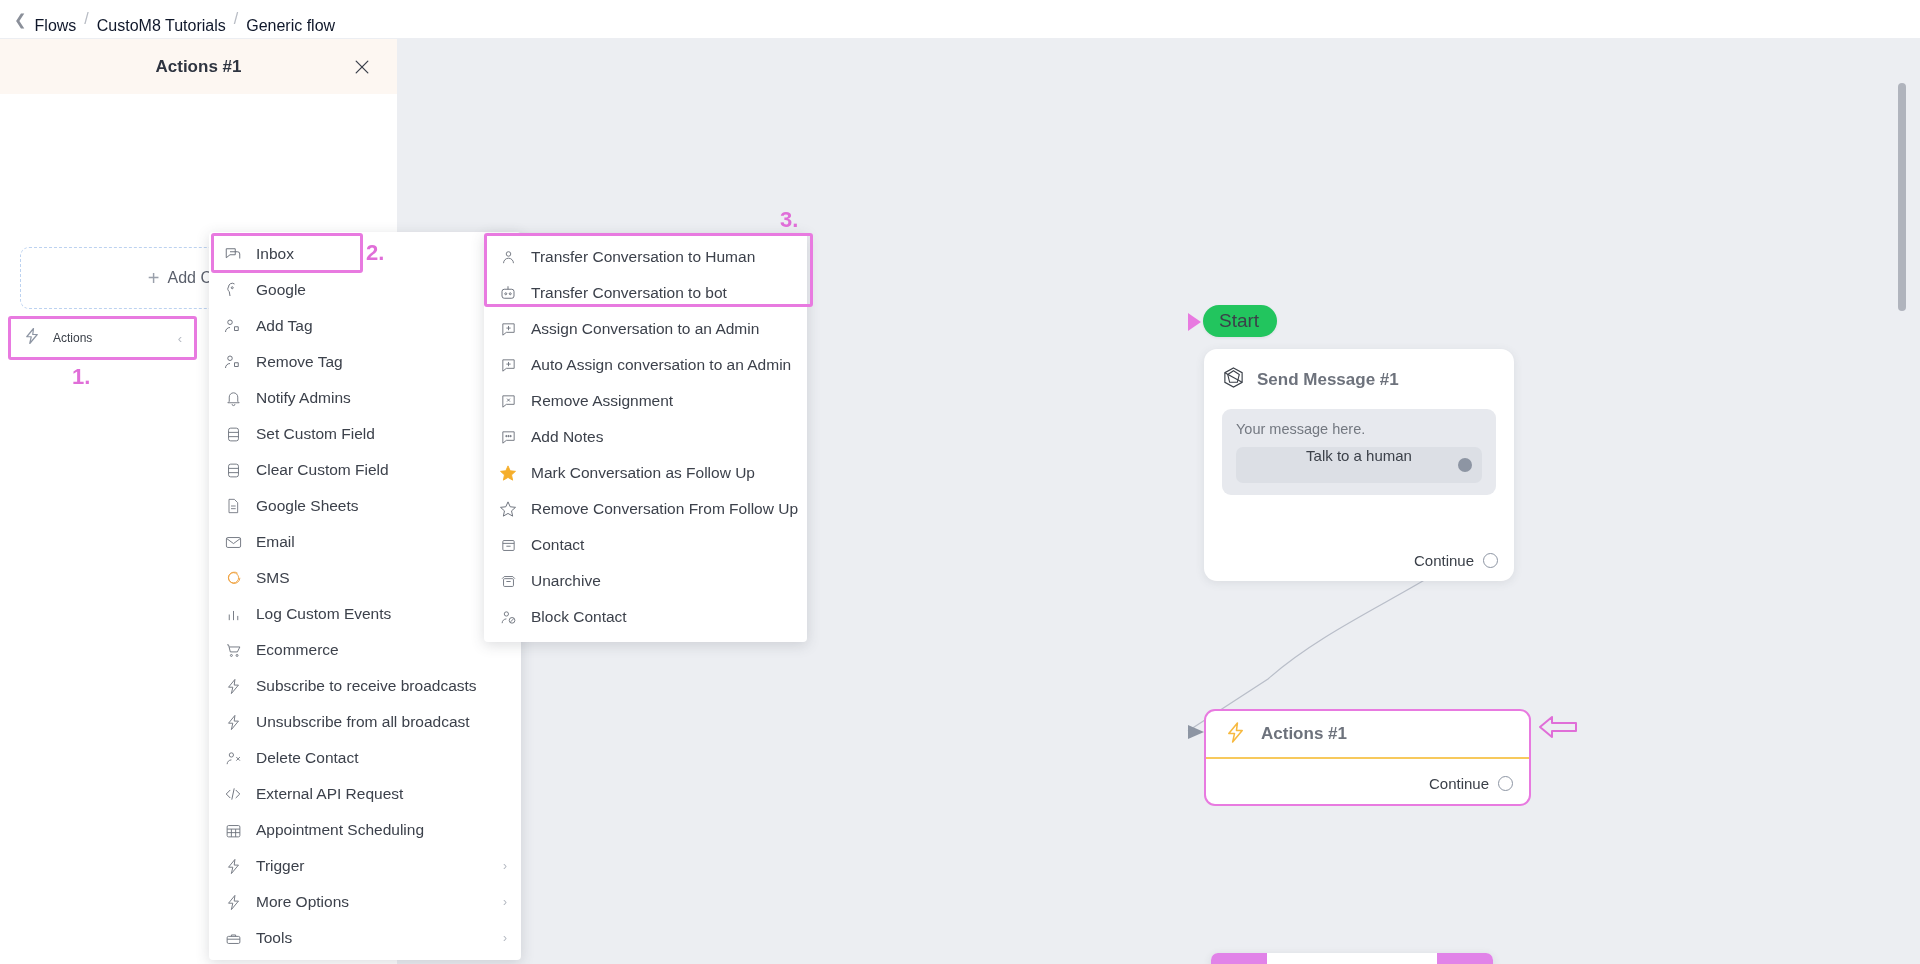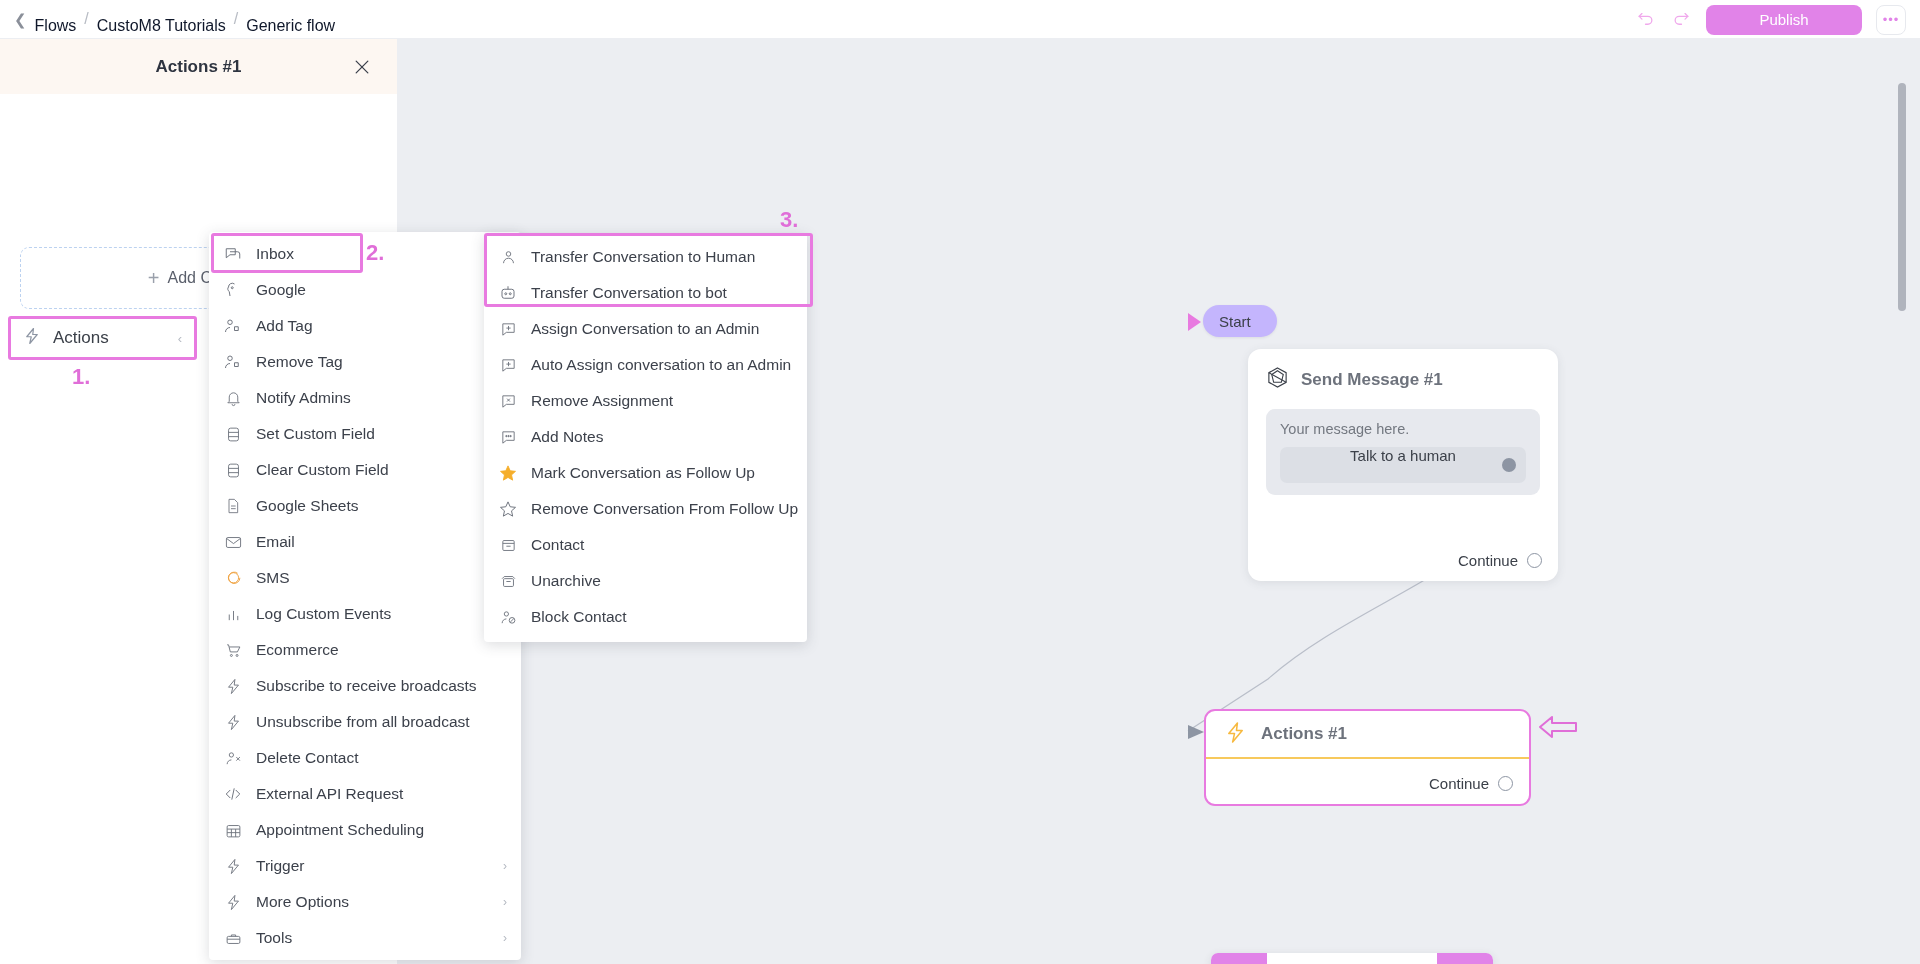--- a/index.html
+++ b/index.html
@@ -66,21 +66,21 @@
 
   
   .actions-chip-wrap {
     position: absolute; left: 8px; top: 277px; width: 189px; height: 44px;
     border: 3px solid #e87ae0; border-radius: 3px; background: #fff;
   }
   .actions-chip {
     width: 100%; height: 100%; background: #fff; display: flex; align-items: center;
     padding: 0 12px; gap: 12px; cursor: pointer;
   }
-  .actions-chip .lbl { font-size: 17px; color: #3b4049; flex: 1; }
+  .actions-chip .lbl { font-size: 12px; color: #3b4049; flex: 1; }
   .actions-chip .chev { color: #b5bac3; font-size: 13px; }
   .step-1 {
     position: absolute; left: 72px; top: 325px;
     font-size: 22px; font-weight: bold; color: #e06ed8;
   }
   .step-2 {
     position: absolute; left: 366px; top: 240px;
     font-size: 22px; font-weight: bold; color: #e06ed8;
   }
   .step-3 {
@@ -125,34 +125,34 @@
     background: #eceef2; overflow: hidden;
   }
   .scrollbar-v {
     position: absolute; right: 2px; top: 44px; width: 8px; height: 228px;
     background: #b0b4bd; border-radius: 5px;
   }
 
   
   .start-pill {
     position: absolute; left: 805px; top: 266px; width: 74px; height: 32px;
-    background: #c4b5fd; border-radius: 16px;
+    background: #22c55e; border-radius: 16px;
     display: flex; align-items: center; padding-left: 16px;
-    font-size: 15px; color: #3b4049; box-shadow: 0 1px 3px rgba(0,0,0,.07);
+    font-size: 19px; color: #3b4049; box-shadow: 0 1px 3px rgba(0,0,0,.07);
   }
   .start-arrow {
     position: absolute; left: 790px; top: 274px;
     width: 0; height: 0; border-top: 9px solid transparent;
     border-bottom: 9px solid transparent; border-left: 13px solid #e87ae0;
   }
 
   
   .node-send {
     position: absolute; left: 806px; top: 310px; width: 310px; height: 232px;
-    background: #ffffff; border-radius: 13px; box-shadow: 0 2px 10px rgba(60,64,76,.10); margin-left: 44px;
+    background: #ffffff; border-radius: 13px; box-shadow: 0 2px 10px rgba(60,64,76,.10);
   }
   .node-send .nh { display: flex; align-items: center; gap: 12px; padding: 17px 20px 0 18px; }
   .node-send .nt { font-size: 17px; font-weight: bold; color: #6d727c; }
   .msg-box {
     margin: 16px 18px 0 18px; background: #e7e9ee; border-radius: 9px;
     padding: 10px 0 12px 0;
   }
   .msg-text { font-size: 14.5px; color: #737880; padding: 2px 14px 10px 14px; }
   .choice-btn {
     margin: 0 14px; height: 36px; background: #dcdfe5; border-radius: 7px;
@@ -203,36 +203,20 @@
 
   <div class="topbar">
     <div class="breadcrumb">
       <span class="bc-back">❮</span>
       <span class="bc-item">Flows</span>
       <span class="bc-sep">/</span>
       <span class="bc-item">CustoM8 Tutorials</span>
       <span class="bc-sep">/</span>
       <span class="bc-item">Generic flow</span>
     </div>
-    <div class="topbar-right">
-      <div class="icon-btn-plain">
-        <svg width="19" height="19" viewBox="0 0 24 24" fill="none" stroke="#f0a8ec" stroke-width="1.6" stroke-linecap="round">
-          <path d="M4 8h11a5 5 0 0 1 0 10h-3"></path>
-            <polyline points="7.5 4.5 4 8 7.5 11.5"></polyline>
-        </svg>
-      </div>
-      <div class="icon-btn-plain">
-        <svg width="19" height="19" viewBox="0 0 24 24" fill="none" stroke="#f0a8ec" stroke-width="1.6" stroke-linecap="round">
-          <path d="M20 8H9a5 5 0 0 0 0 10h3"></path>
-            <polyline points="16.5 4.5 20 8 16.5 11.5"></polyline>
-        </svg>
-      </div>
-      <button class="publish-btn">Publish</button>
-      <div class="more-btn">•••</div>
-    </div>
   </div>
 
   <div class="canvas">
 
     <div class="scrollbar-v"></div>
 
     <svg style="position:absolute;left:0;top:0;width:1510px;height:925px;pointer-events:none">
       <path d="M1100 450 C1120 520, 960 560, 870 640 L790 692" stroke="#b9bec9" stroke-width="1.3" fill="none"></path>
       <polygon points="790,686 806,693 790,700" fill="#8d95a3"></polygon>
     </svg>

